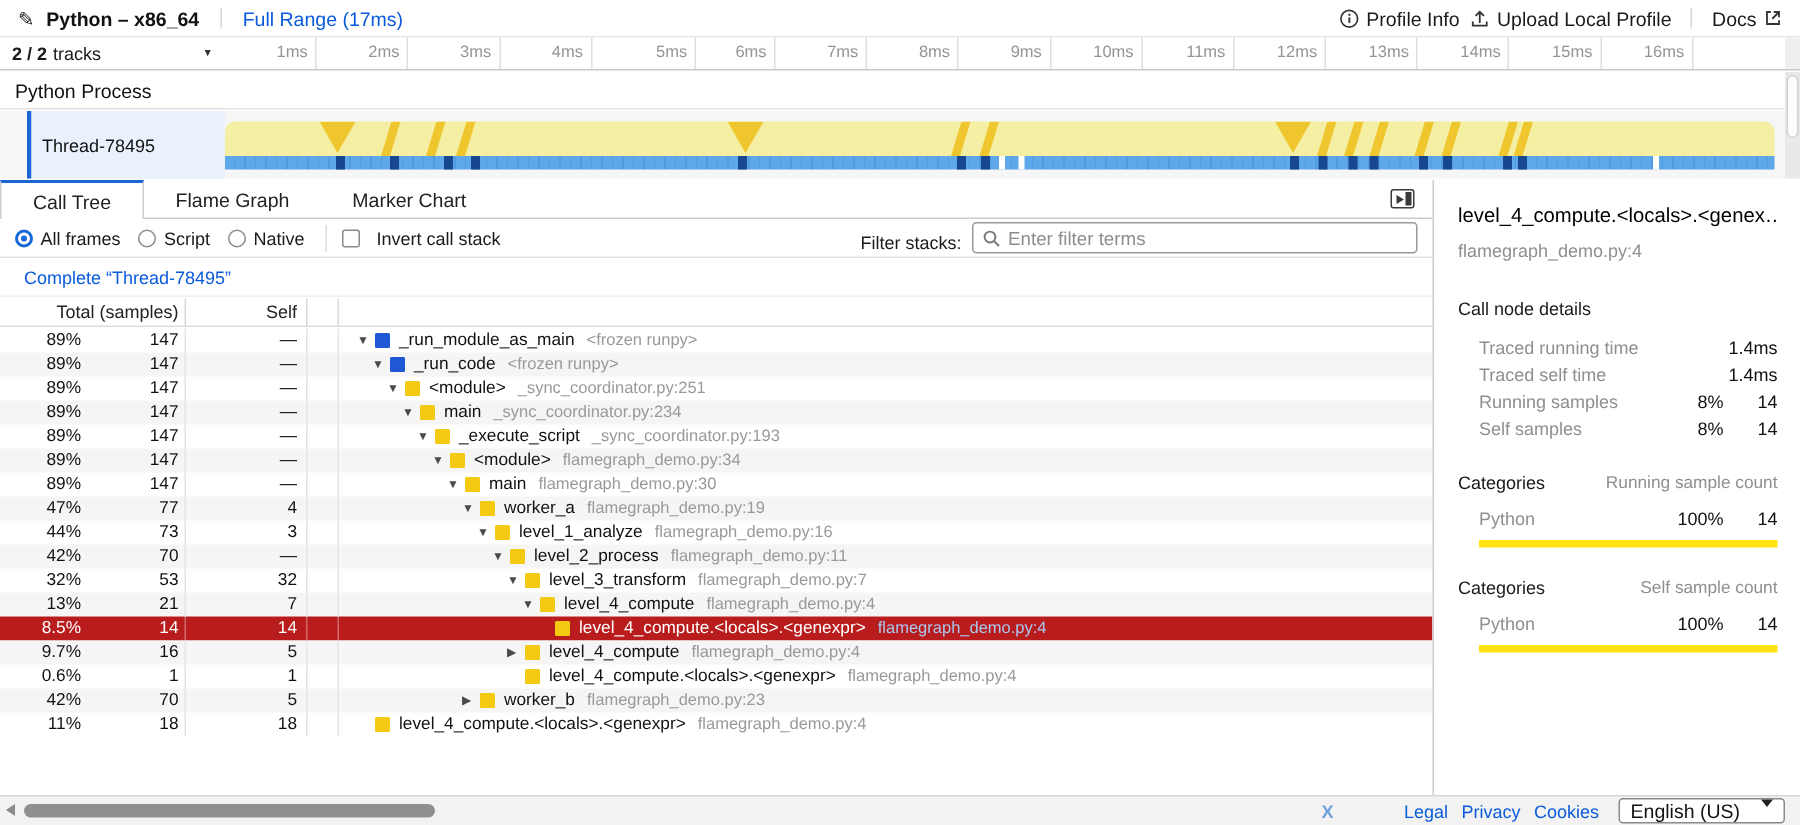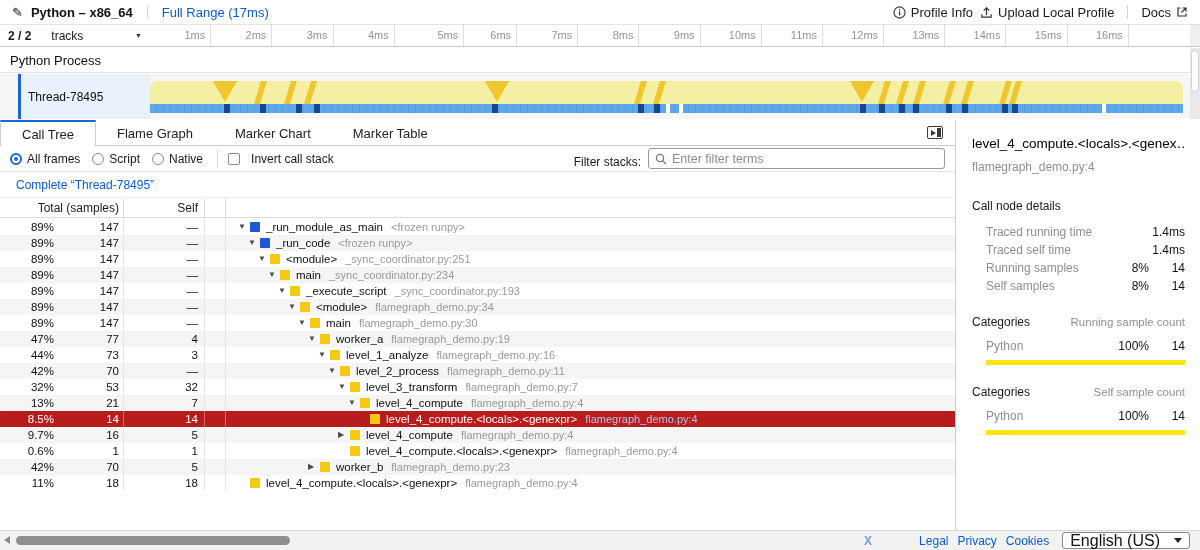--- a/index.html
+++ b/index.html
@@ -17,21 +17,21 @@
   .profile-title { font-weight:bold; color:#111; }
   .vsep-sm { width:1px; height:14px; background:#d6d6d6; margin:0 6px; }
   .link { color:#0a5bdb; text-decoration:none; cursor:pointer; }
   .hdr-spacer { flex:1; }
   .hdr-right { display:flex; align-items:center; gap:7px; font-size:13px; color:#1a1a1a; }
   .hdr-btn { display:flex; align-items:center; gap:5px; cursor:pointer; }
   .icon-svg { display:inline-block; vertical-align:middle; }
   
   .ruler { position:absolute; top:25px; left:0; width:1200px; height:22px; border-bottom:1px solid #c9c9c9; background:#fff; }
   .tracks-ctl { position:absolute; left:0; top:0; width:150px; height:22px; display:flex; align-items:center; padding-left:8px; font-size:12px; cursor:pointer; }
-  .tracks-count { font-weight:bold; margin-right:20px; }
+  .tracks-count { font-weight:bold; margin-right:4px; }
   .tracks-caret { position:absolute; left:135px; top:7px; font-size:7px; color:#333; }
   .ticks { position:absolute; left:150px; top:0; width:1040px; height:22px; }
   .tick { position:absolute; top:0; height:21px; border-right:1px solid #dedede; color:#949494; font-size:11px; text-align:right; padding-right:5px; line-height:21px; }
   .ruler-gutter { position:absolute; right:0; top:0; width:10px; height:21px; background:#efefef; }
   
   .process-row { position:absolute; top:48px; left:0; width:1190px; height:25px; border-bottom:1px solid #e2e2e2;
     display:flex; align-items:center; padding-left:10px; font-size:13px; color:#111; background:#fff; }
   .thread-row { position:absolute; top:74px; left:0; width:1190px; height:45px; background:#f6f6f6; }
   .thread-bar { position:absolute; left:18px; top:0; width:3px; height:45px; background:#1a66d4; }
   .thread-label { position:absolute; left:21px; top:0; width:129px; height:45px; background:#e9f2fc;
@@ -106,22 +106,22 @@
   .cat-head { display:flex; align-items:center; margin-bottom:8px; }
   .cat-head-l { color:#1a1a1a; flex:1; }
   .cat-head-r { color:#8f8f8f; font-size:11.5px; }
   .cat-bar { height:5px; background:#ffe312; margin-left:14px; margin-top:5px; }
   
   .bottom-bar { position:absolute; top:530px; left:0; width:1200px; height:20px; background:#f2f2f2; border-top:1px solid #d8d8d8; }
   .h-arrow { position:absolute; left:4px; top:5px; width:0; height:0; border-top:4px solid transparent; border-bottom:4px solid transparent; border-right:6px solid #8a8a8a; cursor:pointer; }
   .h-thumb { position:absolute; left:16px; top:5px; width:274px; height:9px; border-radius:5px; background:#8f8f8f; cursor:pointer; }
   .footer { position:absolute; right:10px; top:0; height:19px; display:flex; align-items:center; gap:13px; font-size:12px; }
   .x-logo { color:#6fa0dd; font-weight:bold; font-size:12px; cursor:pointer; }
-  .lang-select { border:1px solid #8a8a8a; border-radius:3px; background:#fff; height:17px; display:flex; align-items:center;
-    padding:0 7px; gap:14px; font-size:16px; color:#111; cursor:pointer; }
+  .lang-select { border:1px solid #8a8a8a; border-radius:3px; background:#fff; height:17px; display:flex; 
+    padding:0 7px; gap:14px; font-size:13px; color:#111; cursor:pointer; }
   .lang-caret { width:0; height:0; border-left:4px solid transparent; border-right:4px solid transparent; border-top:5px solid #222; }
 </style>
 </head>
 <body>
 
 <div class="app-header">
   <div class="hdr-left">
     <span class="pencil">✎</span>
     <span class="profile-title">Python – x86_64</span>
     <span class="vsep-sm"></span>
@@ -233,21 +233,20 @@
   </div>
 </div>
 <div class="v-scroll">
   <div class="v-thumb"></div>
 </div>
 
 <div class="tab-bar" id="tab-bar">
     <div class="tab active">Call Tree</div>
     <div class="tab">Flame Graph</div>
     <div class="tab">Marker Chart</div>
-    <div class="tab">Marker Table</div>
   </div>
 <div class="sidebar-toggle" style="position:absolute; top:126px; right:257px;">
   <span class="tri"></span>
   <span class="bar"></span>
 </div>
 
 <div class="filter-row">
   <span id="radios" style="display:flex;align-items:center;">
       <span class="radio-grp">
         <span class="radio checked"></span>

